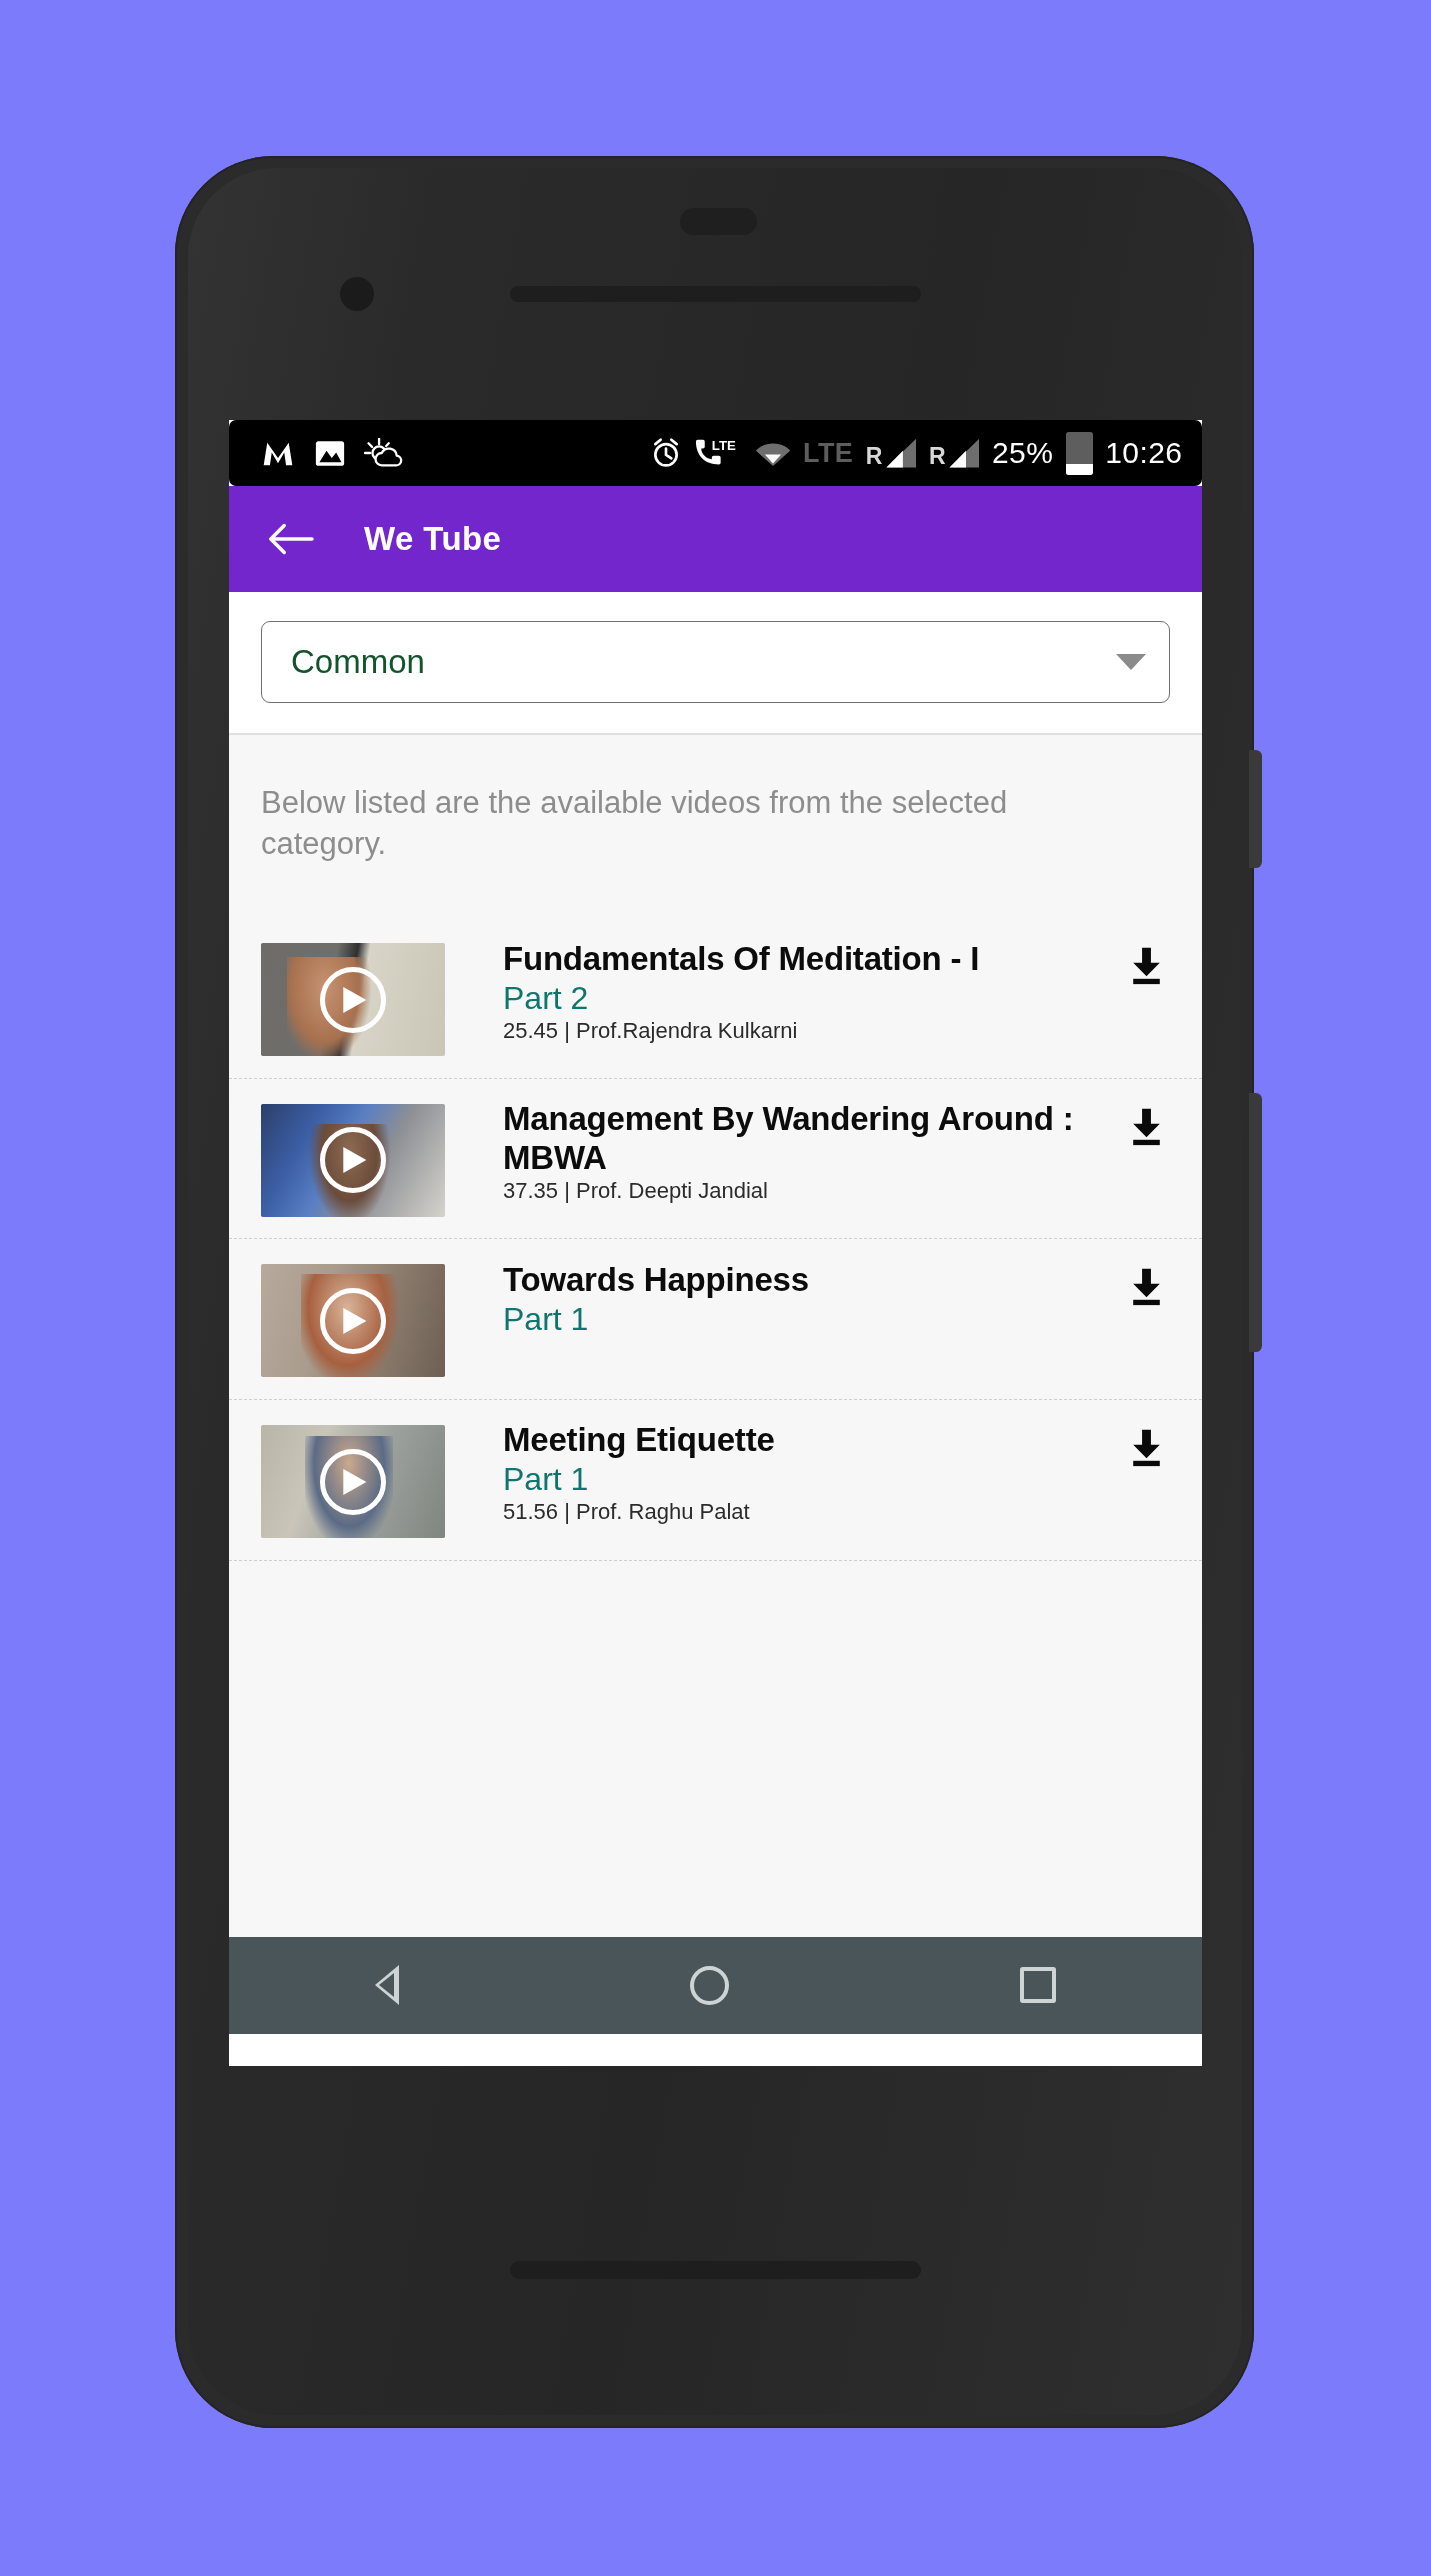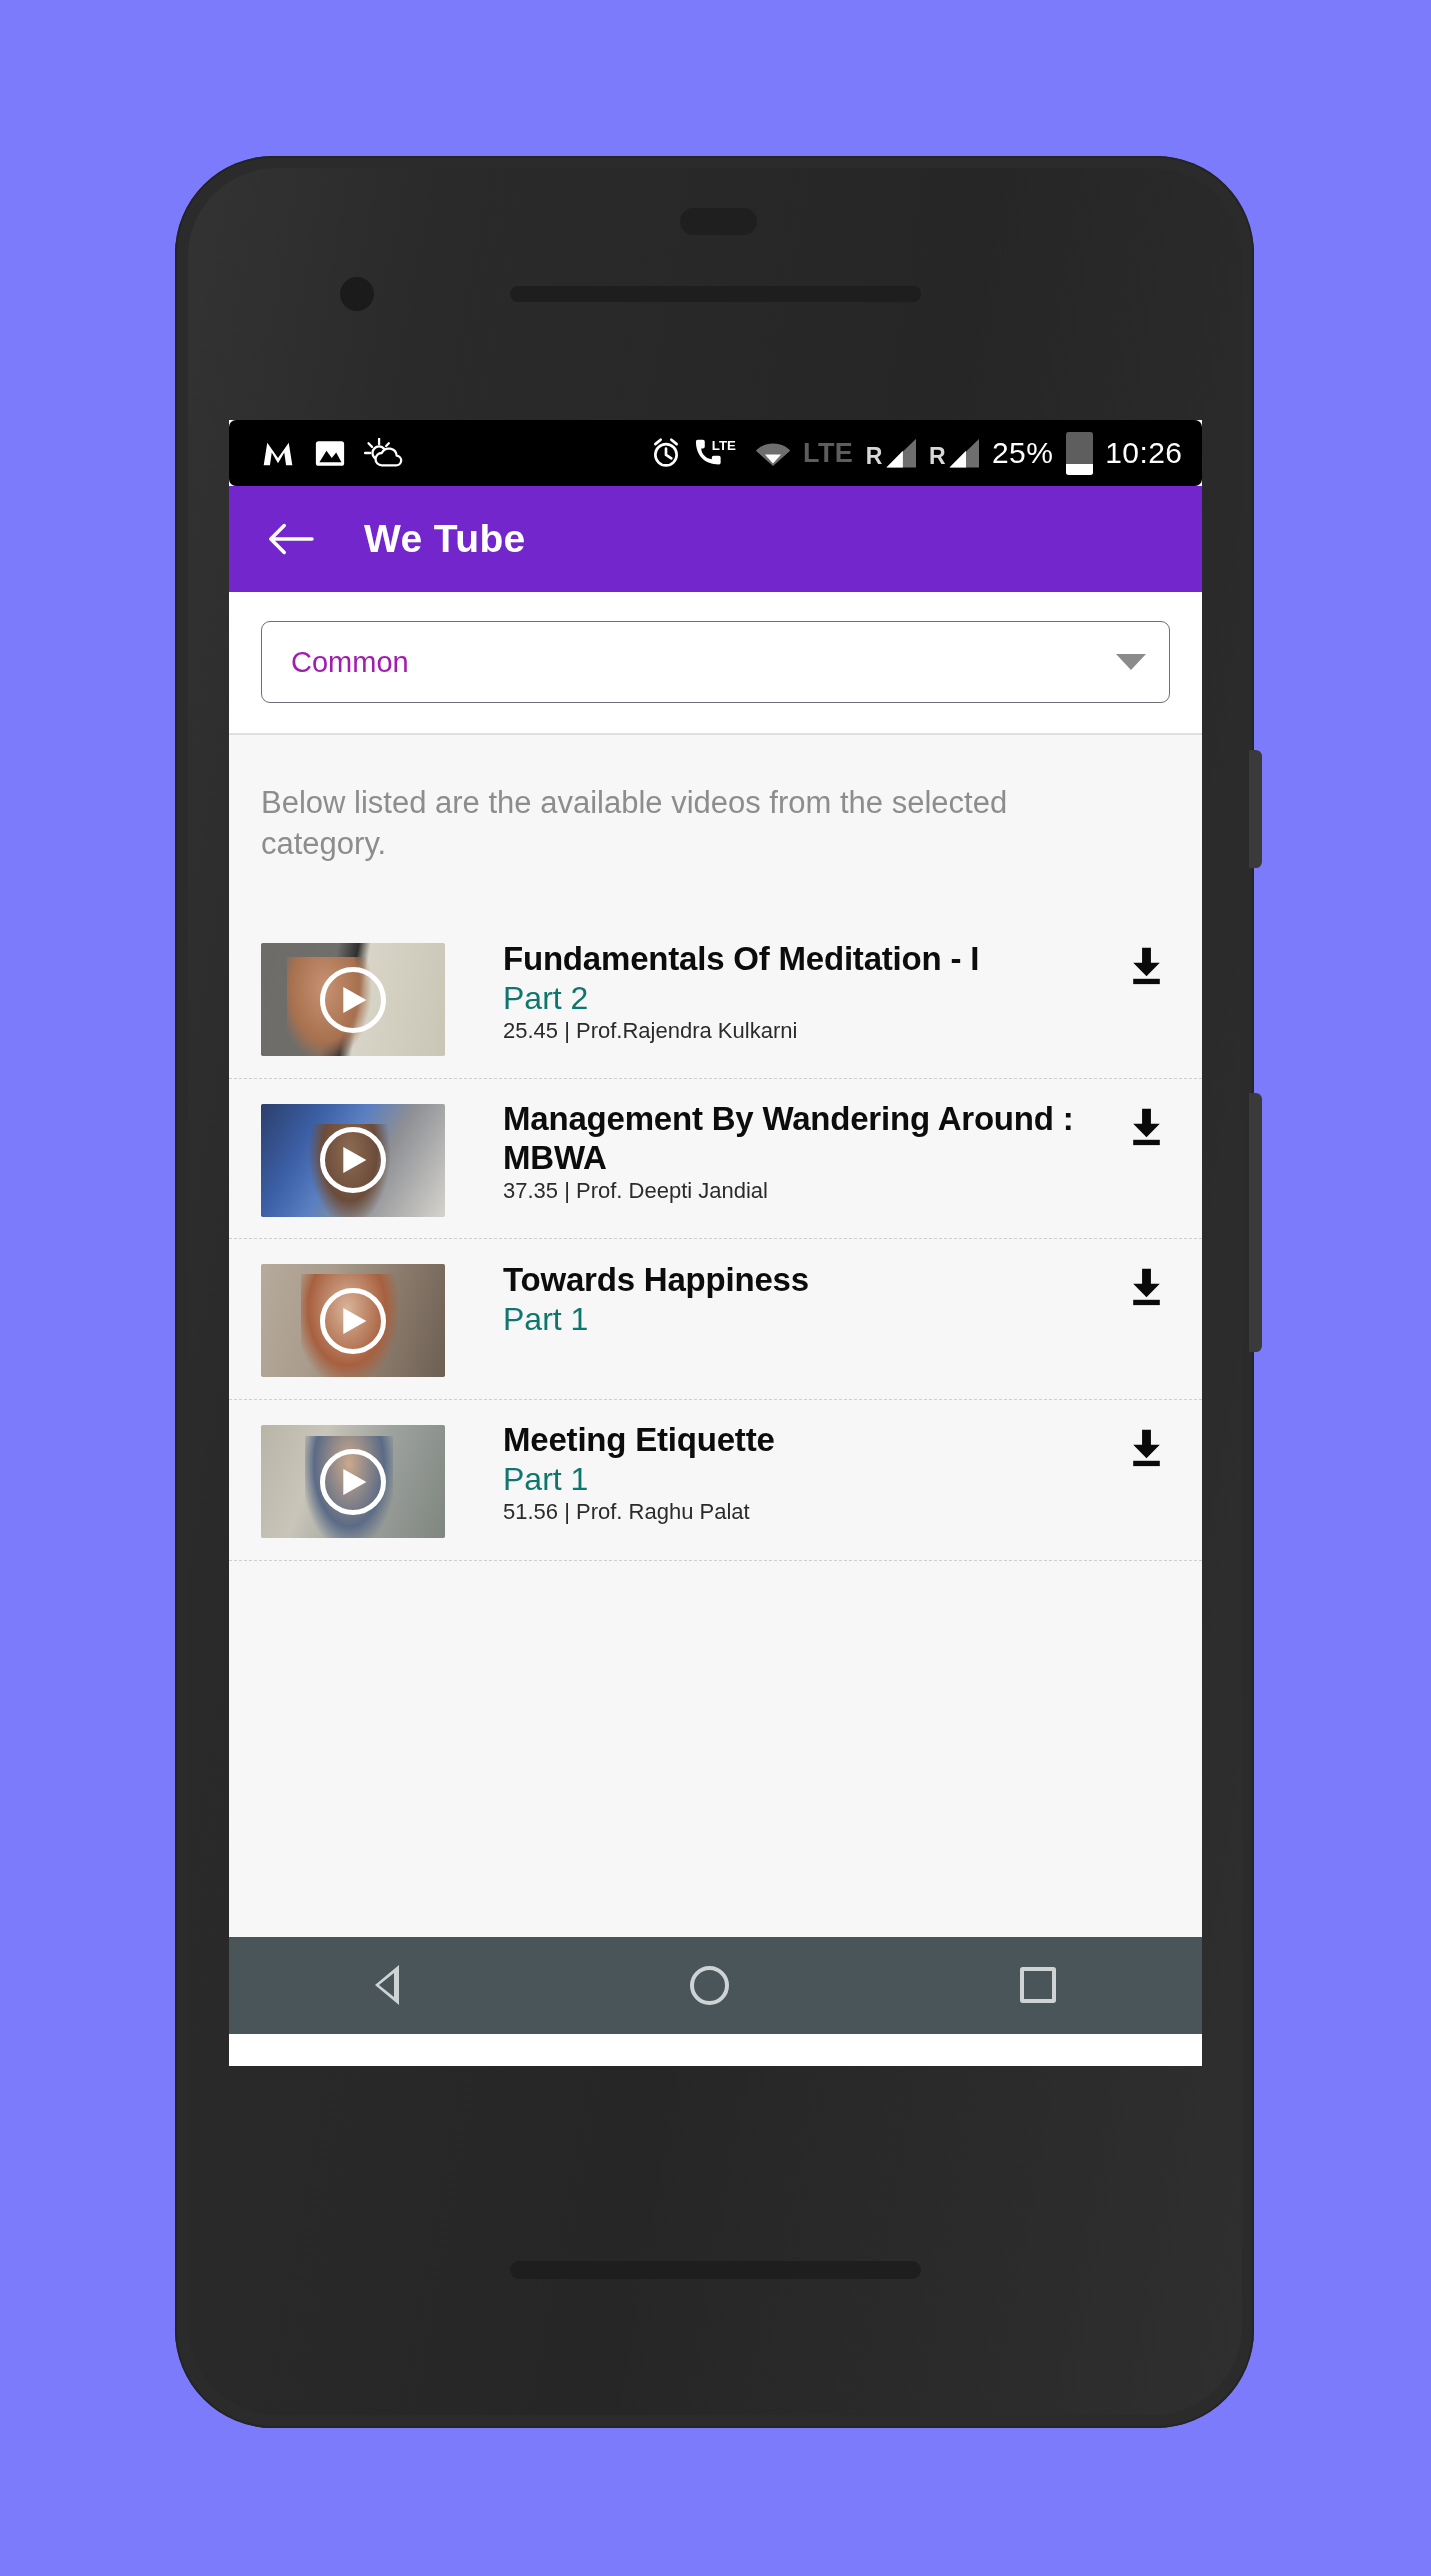--- a/index.html
+++ b/index.html
@@ -143,43 +143,43 @@
   .appbar {
     height: 106px;
     background: #7226cc;
     display: flex;
     align-items: center;
     padding-left: 38px;
     gap: 50px;
   }
   .appbar-title {
     color: #ffffff;
-    font-size: 39px;
+    font-size: 33px;
     font-weight: 700;
     letter-spacing: 0.4px;
   }
 
   
   .spinner-area {
     background: #ffffff;
     padding: 29px 32px 30px 32px;
   }
   .spinner {
     height: 82px;
     border: 1.8px solid #6e6e76;
     border-radius: 9px;
     background: #ffffff;
     display: flex;
     align-items: center;
     padding: 0 23px 0 29px;
   }
   .spinner-value {
     flex: 1;
-    font-size: 29px;
-    color: #a21caf;
+    font-size: 33px;
+    color: #14532d;
   }
   .caret {
     width: 0; height: 0;
     border-left: 15px solid transparent;
     border-right: 15px solid transparent;
     border-top: 16px solid #8b8b8b;
   }
 
   .divider-line { height: 1.8px; background: #e0e0e0; }
 

